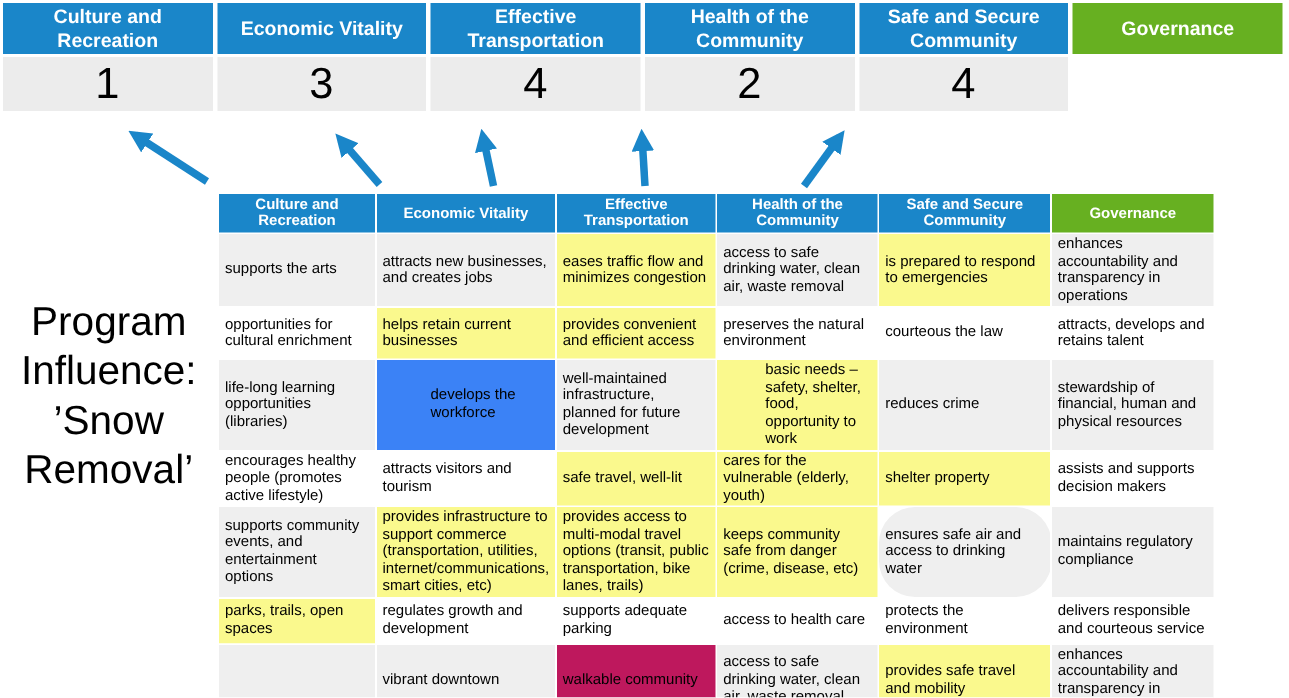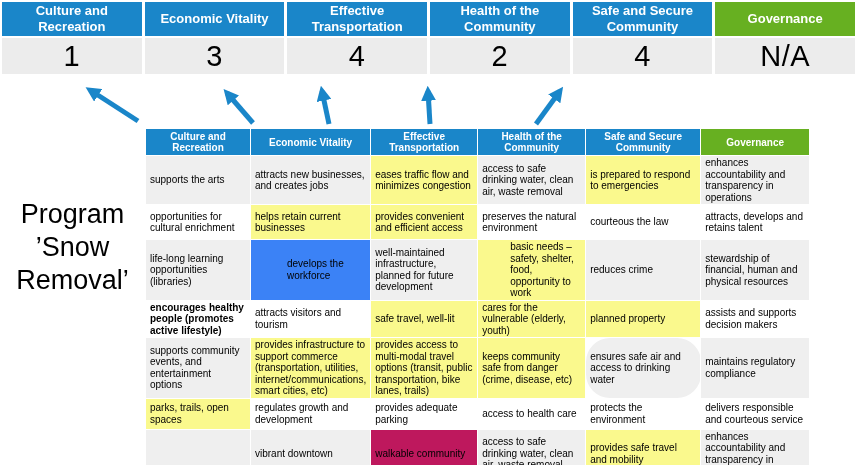--- a/index.html
+++ b/index.html
@@ -51,38 +51,38 @@
       <div class="hdr" style="background: rgb(26, 134, 201); color: rgb(255, 255, 255);">Economic Vitality</div>
       <div class="hdr" style="background: rgb(26, 134, 201); color: rgb(255, 255, 255);">Effective Transportation</div>
       <div class="hdr" style="background: rgb(26, 134, 201); color: rgb(255, 255, 255);">Health of the Community</div>
       <div class="hdr" style="background: rgb(26, 134, 201); color: rgb(255, 255, 255);">Safe and Secure Community</div>
       <div class="hdr" style="background: rgb(103, 176, 33); color: rgb(255, 255, 255);">Governance</div>
       <div class="score" style="background: rgb(236, 236, 236); color: rgb(0, 0, 0);">1</div>
       <div class="score" style="background: rgb(236, 236, 236); color: rgb(0, 0, 0);">3</div>
       <div class="score" style="background: rgb(236, 236, 236); color: rgb(0, 0, 0);">4</div>
       <div class="score" style="background: rgb(236, 236, 236); color: rgb(0, 0, 0);">2</div>
       <div class="score" style="background: rgb(236, 236, 236); color: rgb(0, 0, 0);">4</div>
-      <div class="score" style="background: rgb(236, 236, 236); color: rgb(0, 0, 0);">N/A</div>
     </div>
 
   <svg class="arrows" id="arrows" viewBox="0 0 859 465" xmlns="http://www.w3.org/2000/svg" style="color: rgb(26, 134, 201);">
     <defs>
       <marker id="ah" viewBox="0 0 4 4" refX="2.6" refY="2" markerWidth="3" markerHeight="3" orient="auto">
         <path d="M0,0 L4,2 L0,4 Z" fill="currentColor"></path>
       </marker>
     </defs>
     <line x1="138" y1="121" x2="90" y2="90" stroke="currentColor" stroke-width="5" marker-end="url(#ah)"></line>
     <line x1="253" y1="123" x2="227" y2="93" stroke="currentColor" stroke-width="5" marker-end="url(#ah)"></line>
     <line x1="329" y1="124" x2="322" y2="91" stroke="currentColor" stroke-width="5" marker-end="url(#ah)"></line>
     <line x1="430" y1="124" x2="428" y2="91" stroke="currentColor" stroke-width="5" marker-end="url(#ah)"></line>
     <line x1="536" y1="124" x2="560" y2="91" stroke="currentColor" stroke-width="5" marker-end="url(#ah)"></line>
   </svg>
 
   <div class="title">
     <div>Program</div>
+    <div>Influence:</div>
     <div>’Snow</div>
     <div>Removal’</div>
   </div>
 
   <table class="matrix" id="matrix">
       <colgroup>
         <col style="width: 105px;">
         <col style="width: 113px;">
         <col style="width: 107px;">
         <col style="width: 108px;">
@@ -118,39 +118,39 @@
         </tr>
         <tr style="height: 35px; margin-top: 41px;">
           <td style="background: rgb(239, 239, 239); color: rgb(0, 0, 0);">life-long learning opportunities (libraries)</td>
           <td style="background: #3b82f6; color: rgb(0, 0, 0); padding-left: 36px;">develops the workforce</td>
           <td style="background: rgb(239, 239, 239); color: rgb(0, 0, 0);">well-maintained infrastructure, planned for future development</td>
           <td style="background: rgb(250, 249, 141); color: rgb(0, 0, 0); padding-left: 32px;">basic needs – safety, shelter, food, opportunity to work</td>
           <td style="background: rgb(239, 239, 239); color: rgb(0, 0, 0);">reduces crime</td>
           <td style="background: rgb(239, 239, 239); color: rgb(0, 0, 0);">stewardship of financial, human and physical resources</td>
         </tr>
         <tr style="height: 32px;">
-          <td style="background: rgb(255, 255, 255); color: rgb(0, 0, 0); font-weight: bold;">encourages healthy people (promotes active lifestyle)</td>
+          <td style="background: rgb(255, 255, 255); color: rgb(0, 0, 0);">encourages healthy people (promotes active lifestyle)</td>
           <td style="background: rgb(255, 255, 255); color: rgb(0, 0, 0);">attracts visitors and tourism</td>
           <td style="background: rgb(250, 249, 141); color: rgb(0, 0, 0);">safe travel, well-lit</td>
           <td style="background: rgb(250, 249, 141); color: rgb(0, 0, 0);">cares for the vulnerable (elderly, youth)</td>
-          <td style="background: rgb(250, 249, 141); color: rgb(0, 0, 0);">planned property</td>
+          <td style="background: rgb(250, 249, 141); color: rgb(0, 0, 0);">shelter property</td>
           <td style="background: rgb(255, 255, 255); color: rgb(0, 0, 0);">assists and supports decision makers</td>
         </tr>
         <tr style="height: 60px;">
           <td style="background: rgb(239, 239, 239); color: rgb(0, 0, 0);">supports community events, and entertainment options</td>
           <td style="background: rgb(250, 249, 141); color: rgb(0, 0, 0);">provides infrastructure to support commerce (transportation, utilities, internet/communications, smart cities, etc)</td>
           <td style="background: rgb(250, 249, 141); color: rgb(0, 0, 0);">provides access to multi-modal travel options (transit, public transportation, bike lanes, trails)</td>
           <td style="background: rgb(250, 249, 141); color: rgb(0, 0, 0);">keeps community safe from danger (crime, disease, etc)</td>
           <td style="background: rgb(239, 239, 239); color: rgb(0, 0, 0); border-radius: 24px;">ensures safe air and access to drinking water</td>
           <td style="background: rgb(239, 239, 239); color: rgb(0, 0, 0);">maintains regulatory compliance</td>
         </tr>
         <tr style="height: 31px;">
           <td style="background: rgb(250, 249, 141); color: rgb(0, 0, 0); margin-top: 13px;">parks, trails, open spaces</td>
           <td style="background: rgb(255, 255, 255); color: rgb(0, 0, 0);">regulates growth and development</td>
-          <td style="background: rgb(255, 255, 255); color: rgb(0, 0, 0);">provides adequate parking</td>
+          <td style="background: rgb(255, 255, 255); color: rgb(0, 0, 0);">supports adequate parking</td>
           <td style="background: rgb(255, 255, 255); color: rgb(0, 0, 0);">access to health care</td>
           <td style="background: rgb(255, 255, 255); color: rgb(0, 0, 0);">protects the environment</td>
           <td style="background: rgb(255, 255, 255); color: rgb(0, 0, 0);">delivers responsible and courteous service</td>
         </tr>
         <tr style="height: 39px;">
           <td style="background: rgb(239, 239, 239); color: rgb(0, 0, 0);"></td>
           <td style="background: rgb(239, 239, 239); color: rgb(0, 0, 0);">vibrant downtown</td>
           <td style="background: #be185d; color: rgb(0, 0, 0);">walkable community</td>
           <td style="background: rgb(239, 239, 239); color: rgb(0, 0, 0);">access to safe drinking water, clean air, waste removal</td>
           <td style="background: rgb(250, 249, 141); color: rgb(0, 0, 0);">provides safe travel and mobility</td>

